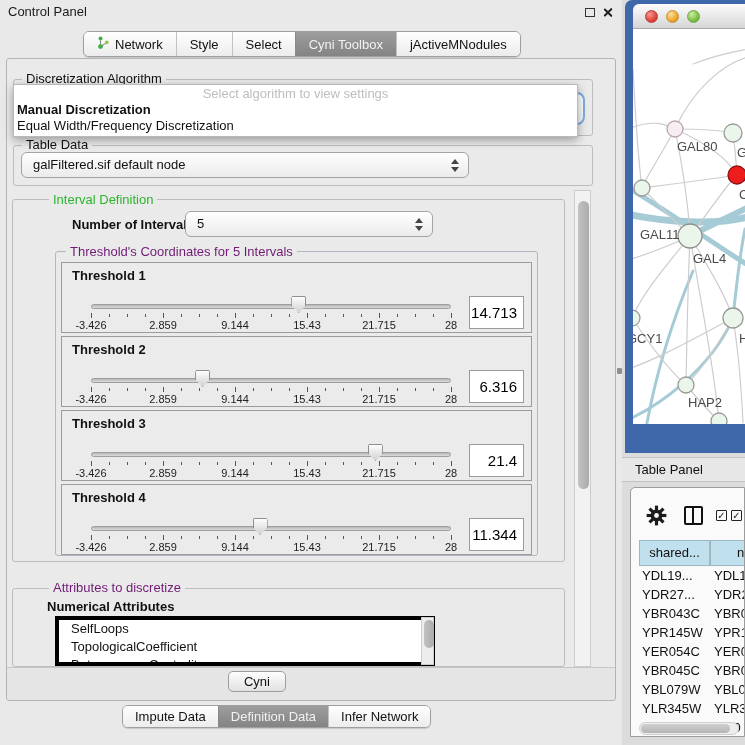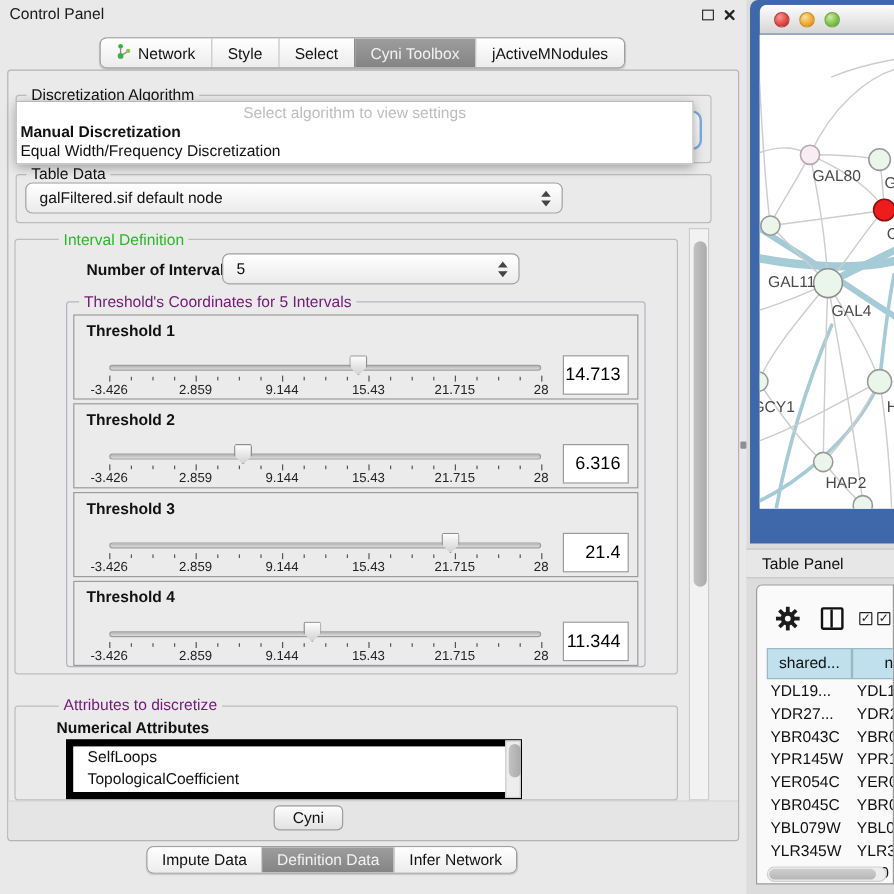--- a/index.html
+++ b/index.html
@@ -52,21 +52,21 @@
   .thr-panel { position:absolute; left:61px; width:471px; height:71px; border:1px solid #9c9c9c; background:#ebebeb; }
   .thr-label { position:absolute; left:10px; top:5px; font-weight:bold; }
   .thr-track { position:absolute; left:29px; top:41px; width:360px; height:5px; background:linear-gradient(#b5b5b5,#dcdcdc); border:1px solid #9e9e9e; border-radius:3px; }
   .thr-knob { position:absolute; top:33px; width:15px; height:17px; background:linear-gradient(#fdfdfd,#d2d2d2); border:1px solid #8e8e8e; clip-path:polygon(8% 0,92% 0,100% 12%,100% 55%,50% 100%,0 55%,0 12%); }
   .tick { position:absolute; width:1px; background:#555; }
   .tick.minor { top:51px; height:3px; } .tick.major { top:50px; height:5px; }
   .scale-lab { position:absolute; top:56px; transform:translateX(-50%); font-size:11px; font-weight:normal; color:#222; white-space:nowrap; }
   .thr-val { position:absolute; left:407px; top:33px; width:55px; height:33px; border:1px solid #9a9a9a; background:#fff; font:15px "Liberation Sans",sans-serif; text-align:right; padding-right:6px; }
 
   
-  #attr-list { position:absolute; left:55px; top:616px; width:380px; height:50px; background:#fff; border:6px solid #000000; overflow:hidden; }
+  #attr-list { position:absolute; left:55px; top:616px; width:380px; height:50px; background:#fff; border:4px solid #000000; overflow:hidden; }
   .attr-item { padding-left:12px; line-height:18px; }
   #attr-scroll { position:absolute; left:421px; top:617px; width:13px; height:48px; background:#ededed; }
   #attr-thumb { left:1.5px; top:2px; width:10px; height:28px; }
 
   #apply-divider { position:absolute; left:7px; top:667px; width:608px; height:33px; background:#e5e5e5; border-top:1px solid #c6c6c6; border-radius:0 0 3px 3px; }
   #apply-btn { position:absolute; left:228px; top:671px; width:58px; height:21px; border:1px solid #9d9d9d; border-radius:5px; background:linear-gradient(#fdfdfd,#e2e2e2); text-align:center; line-height:19px; }
 
   
   #net-window { position:absolute; left:625px; top:0; width:120px; height:453px; background:#3e68a9; border-top-left-radius:7px; }
   #net-titlebar { position:absolute; left:8px; top:4px; width:112px; height:25px; background:linear-gradient(#fdfdfd,#d5d5d5); border-top-left-radius:6px; border-bottom:1px solid #aaa; }

